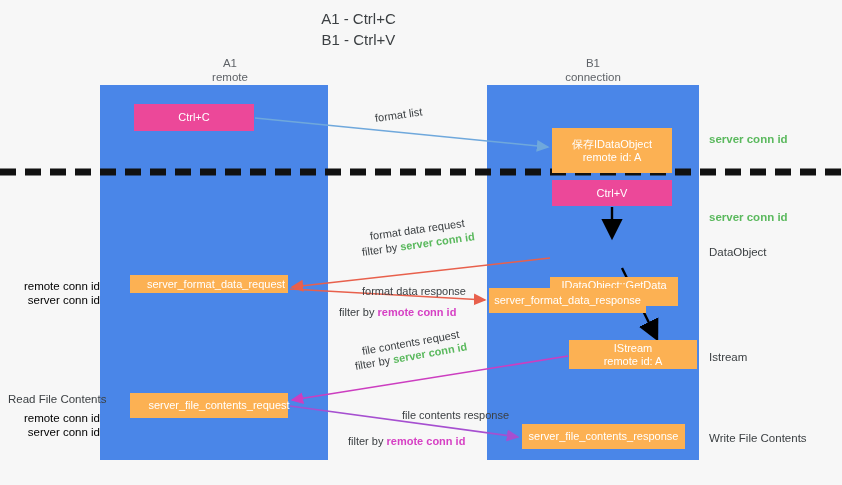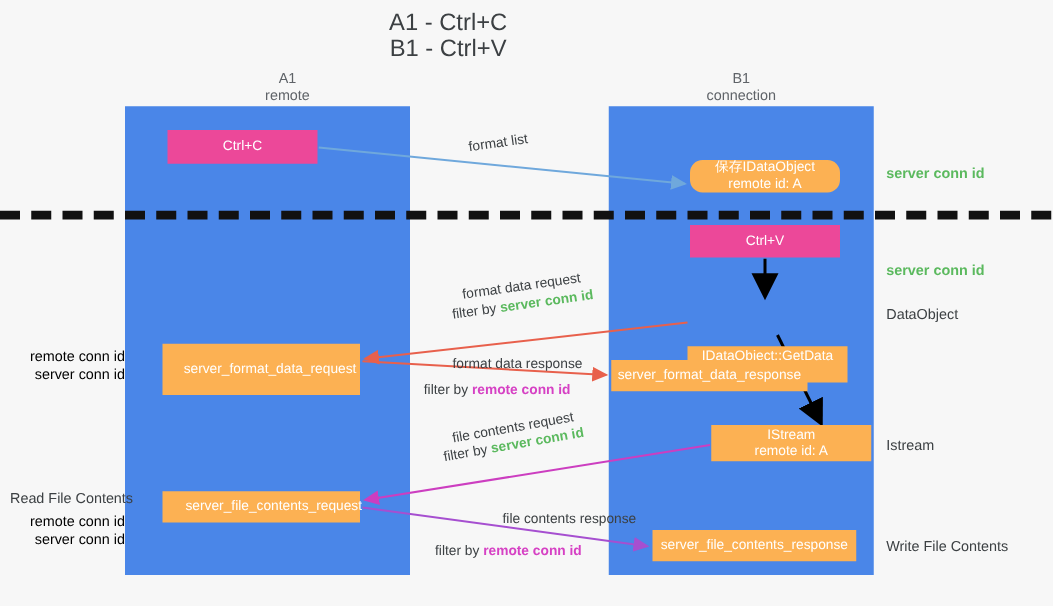--- a/index.html
+++ b/index.html
@@ -7,21 +7,21 @@
     width:842px;height:485px;
     background:#f7f7f7;
     font-family:"Liberation Sans","DejaVu Sans",sans-serif;
     overflow:hidden;
     position:relative;
   }
   #stage{position:absolute;left:0;top:0;width:842px;height:485px;}
 
   .title{
     position:absolute;left:0;top:8px;width:717px;
-    text-align:center;color:#3c4043;font-size:19px;line-height:21px;
+    text-align:center;color:#3c4043;font-size:15px;line-height:21px;
   }
 
   .lane{position:absolute;background:#4a86e8;}
   .lane-a{left:100px;top:85px;width:228px;height:375px;}
   .lane-b{left:487px;top:85px;width:212px;height:375px;}
 
   .lane-head{
     position:absolute;text-align:center;color:#5f6368;
     font-size:11.5px;line-height:14px;
   }
@@ -31,24 +31,24 @@
   .box{
     position:absolute;box-sizing:border-box;
     display:flex;align-items:center;justify-content:center;
     text-align:center;color:#ffffff;font-size:11px;line-height:13px;
     padding:3px 6px;
   }
   .box.green{background:#ec4899;}
   .box.orange{background:#fcb153;}
 
   .b-ctrlc   {left:134px;top:104px;width:120px;height:27px;}
-  .b-save    {left:552px;top:128px;width:120px;height:26px;border-radius:10px;}
+  .b-save    {left:552px;top:128px;width:120px;height:45px;}
   .b-ctrlv   {left:552px;top:180px;width:120px;height:26px;}
   .b-getdata {left:550px;top:237px;width:128px;height:29px;margin-top:40px;}
-  .b-sfdreq  {left:130px;top:275px;width:158px;height:41px;padding-left:20px;}
+  .b-sfdreq  {left:130px;top:275px;width:158px;height:18px;padding-left:20px;}
   .b-sfdresp {left:489px;top:288px;width:157px;height:25px;}
   .b-istream {left:569px;top:340px;width:128px;height:29px;}
   .b-sfcreq  {left:130px;top:393px;width:158px;height:25px;padding-left:26px;}
   .b-sfcresp {left:522px;top:424px;width:163px;height:25px;}
 
   .side{
     position:absolute;font-size:11.5px;line-height:14px;
     white-space:nowrap;
   }
   .side.green{color:#5bb95e;font-weight:bold;}

